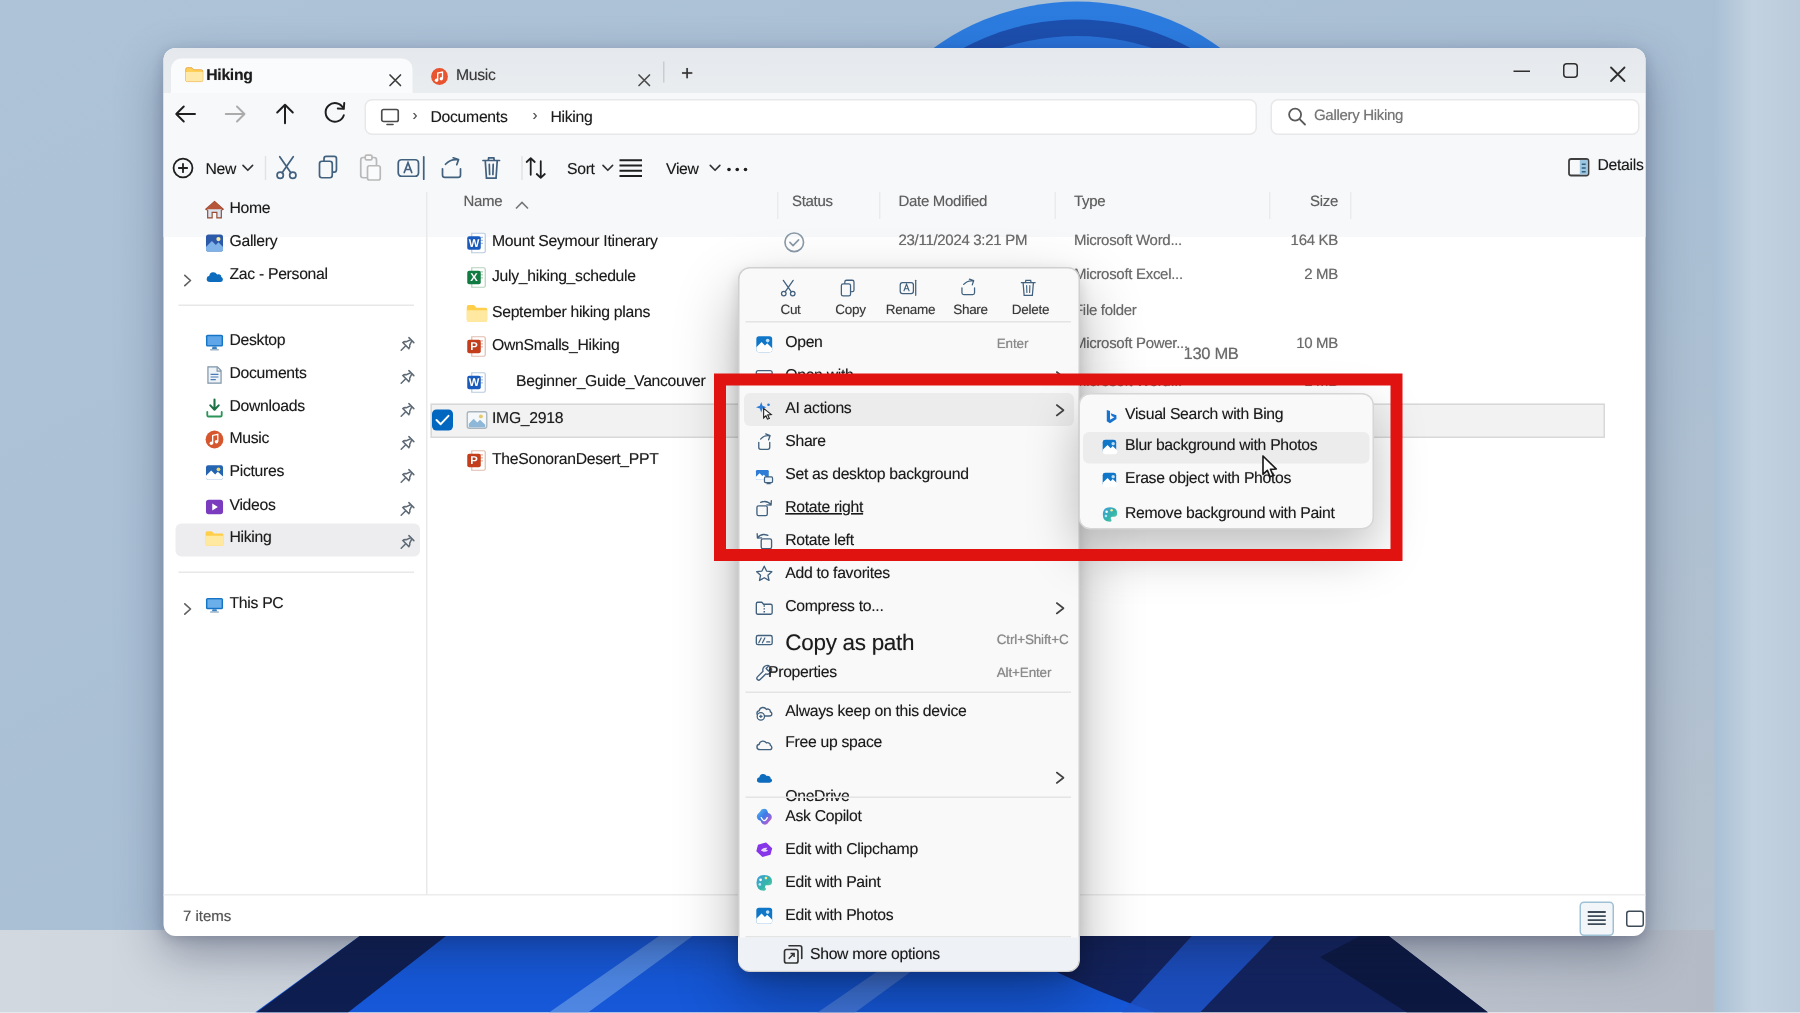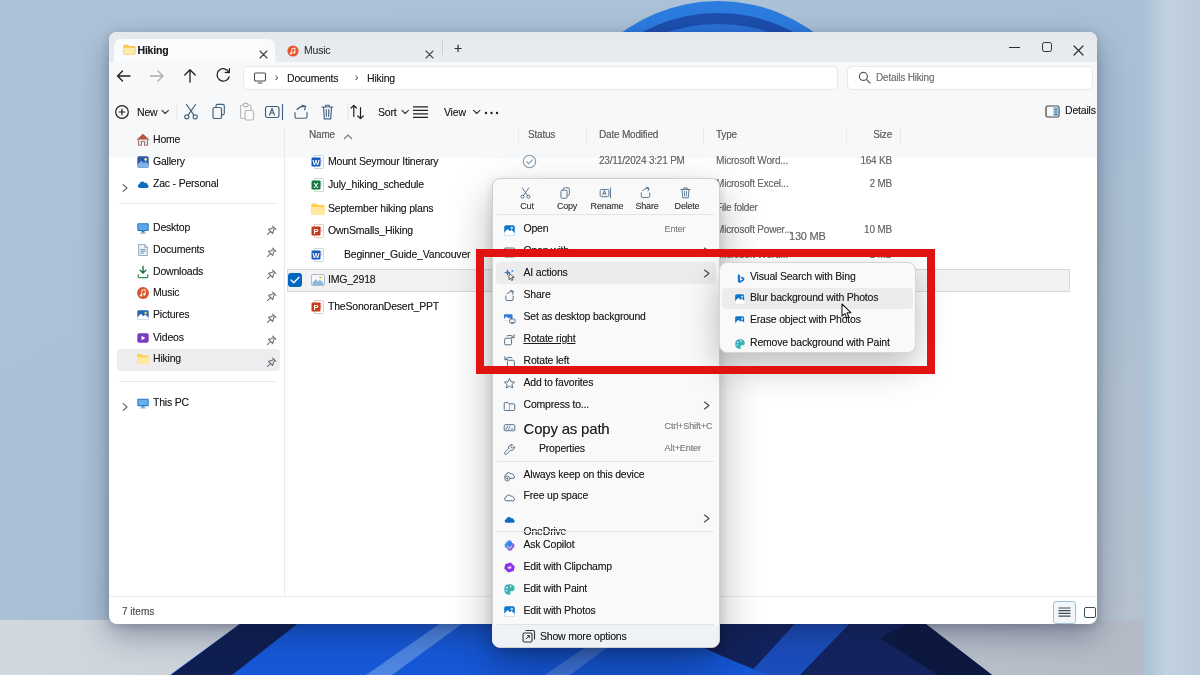--- a/index.html
+++ b/index.html
@@ -105,21 +105,21 @@
     <div class="abs" style="left:166px;top:40px;font-size:10px;color:#555;">›</div>
     <div class="abs" style="left:178px;top:40px;font-size:10.5px;letter-spacing:-0.2px;color:#1b1b1b;">Documents</div>
     <div class="abs" style="left:246px;top:40px;font-size:10px;color:#555;">›</div>
     <div class="abs" style="left:258px;top:40px;font-size:10.5px;letter-spacing:-0.2px;color:#1b1b1b;">Hiking</div>
 
     <div class="abs" style="left:738px;top:34px;width:246px;height:24px;background:#ffffff;border:1px solid #e8e8e8;border-radius:5px;"></div>
     <svg class="abs" style="left:749px;top:39px" width="13" height="13" viewBox="0 0 13 13">
       <circle cx="5.4" cy="5.4" r="4" fill="none" stroke="#5a5a5a" stroke-width="1.2"></circle>
       <path d="M8.4 8.4 L12 12" stroke="#5a5a5a" stroke-width="1.2" stroke-linecap="round"></path>
     </svg>
-    <div class="abs" style="left:767px;top:40px;font-size:10px;letter-spacing:-0.2px;color:#767676;">Details Hiking</div>
+    <div class="abs" style="left:767px;top:40px;font-size:10px;letter-spacing:-0.2px;color:#767676;">Gallery Hiking</div>
 
     <svg class="abs" style="left:0;top:68px" width="500" height="24" viewBox="0 0 500 24">
       <g fill="none" stroke="#1f1f1f" stroke-width="1.2" stroke-linecap="round">
         <circle cx="13" cy="12" r="6.3"></circle>
         <path d="M13 9.2 L13 14.8 M10.2 12 L15.8 12"></path>
       </g>
       <text x="28" y="16" font-size="10.5" letter-spacing="-0.2" fill="#1b1b1b" font-family="Liberation Sans">New</text>
       <path d="M53 10.3 L56.2 13.5 L59.4 10.3" stroke="#333" stroke-width="1.1" fill="none" stroke-linecap="round" stroke-linejoin="round"></path>
       <line x1="68" y1="4" x2="68" y2="20" stroke="#e3e3e3" stroke-width="1"></line>
 
@@ -461,21 +461,21 @@
   <div class="abs" style="left:503px;top:420.3px"><svg width="13" height="13" viewBox="0 0 16 16">
         <rect x="1.5" y="4.5" width="13" height="7.5" rx="1.4" fill="none" stroke="#41617f" stroke-width="1.1"></rect>
         <path d="M3.5 10.5 L5.5 6.5 M6.5 10.5 L8.5 6.5" stroke="#41617f" stroke-width="1" stroke-linecap="round"></path>
         <path d="M10 9.8 H12.5" stroke="#41617f" stroke-width="1" stroke-linecap="round"></path>
       </svg></div>
   <div class="abs" style="left:523.5px;top:419.8px;font-size:15px;letter-spacing:-0.2px;color:#1b1b1b;">Copy as path</div>
   <div class="abs" style="left:664.5px;top:421.3px;font-size:9px;letter-spacing:-0.1px;color:#8a8a8a;">Ctrl+Shift+C</div>
   <div class="abs" style="left:503px;top:442.0px"><svg width="13" height="13" viewBox="0 0 16 16">
         <path d="M13.8 4.2 Q14.6 6.4 12.9 8.1 Q11.3 9.7 9.2 9 L4.6 13.6 Q3.5 14.7 2.4 13.6 Q1.3 12.5 2.4 11.4 L7 6.8 Q6.3 4.7 7.9 3.1 Q9.6 1.4 11.8 2.2 L9.5 4.5 L11.5 6.5 Z" fill="none" stroke="#41617f" stroke-width="1.1" stroke-linejoin="round"></path>
       </svg></div>
-  <div class="abs" style="left:539px;top:441.5px;font-size:10.5px;letter-spacing:-0.2px;color:#1b1b1b;">Properties</div>
+  <div class="abs" style="left:512px;top:441.5px;font-size:10.5px;letter-spacing:-0.2px;color:#1b1b1b;">Properties</div>
   <div class="abs" style="left:664.5px;top:443.0px;font-size:9px;letter-spacing:-0.1px;color:#8a8a8a;">Alt+Enter</div>
   <div class="abs" style="left:503px;top:468.3px"><svg width="13" height="13" viewBox="0 0 16 16">
         <path d="M4.7 11.5 Q2 11.5 2 9.3 Q2 7.4 3.9 7.1 Q4.2 4.8 6.6 4.5 Q8.6 4.3 9.8 6 Q10.8 5.5 11.9 6.1 Q13.1 6.7 13 8 Q14.3 8.4 14.2 9.9 Q14.1 11.5 12.3 11.5 Z" fill="none" stroke="#41617f" stroke-width="1.1"></path>
         <circle cx="5.2" cy="11.8" r="3" fill="#fbfbfb" stroke="#41617f" stroke-width="1"></circle>
         <path d="M5.2 10.4 V13.2 M3.8 11.8 H6.6" stroke="#41617f" stroke-width="1"></path>
       </svg></div>
   <div class="abs" style="left:523.5px;top:467.8px;font-size:10.5px;letter-spacing:-0.2px;color:#1b1b1b;">Always keep on this device</div>
   <div class="abs" style="left:503px;top:489.9px"><svg width="13" height="13" viewBox="0 0 16 16">
         <path d="M4.7 12 Q2 12 2 9.8 Q2 7.9 3.9 7.6 Q4.2 5.3 6.6 5 Q8.6 4.8 9.8 6.5 Q10.8 6 11.9 6.6 Q13.1 7.2 13 8.5 Q14.3 8.9 14.2 10.4 Q14.1 12 12.3 12 Z" fill="none" stroke="#41617f" stroke-width="1.1"></path>
       </svg></div>

